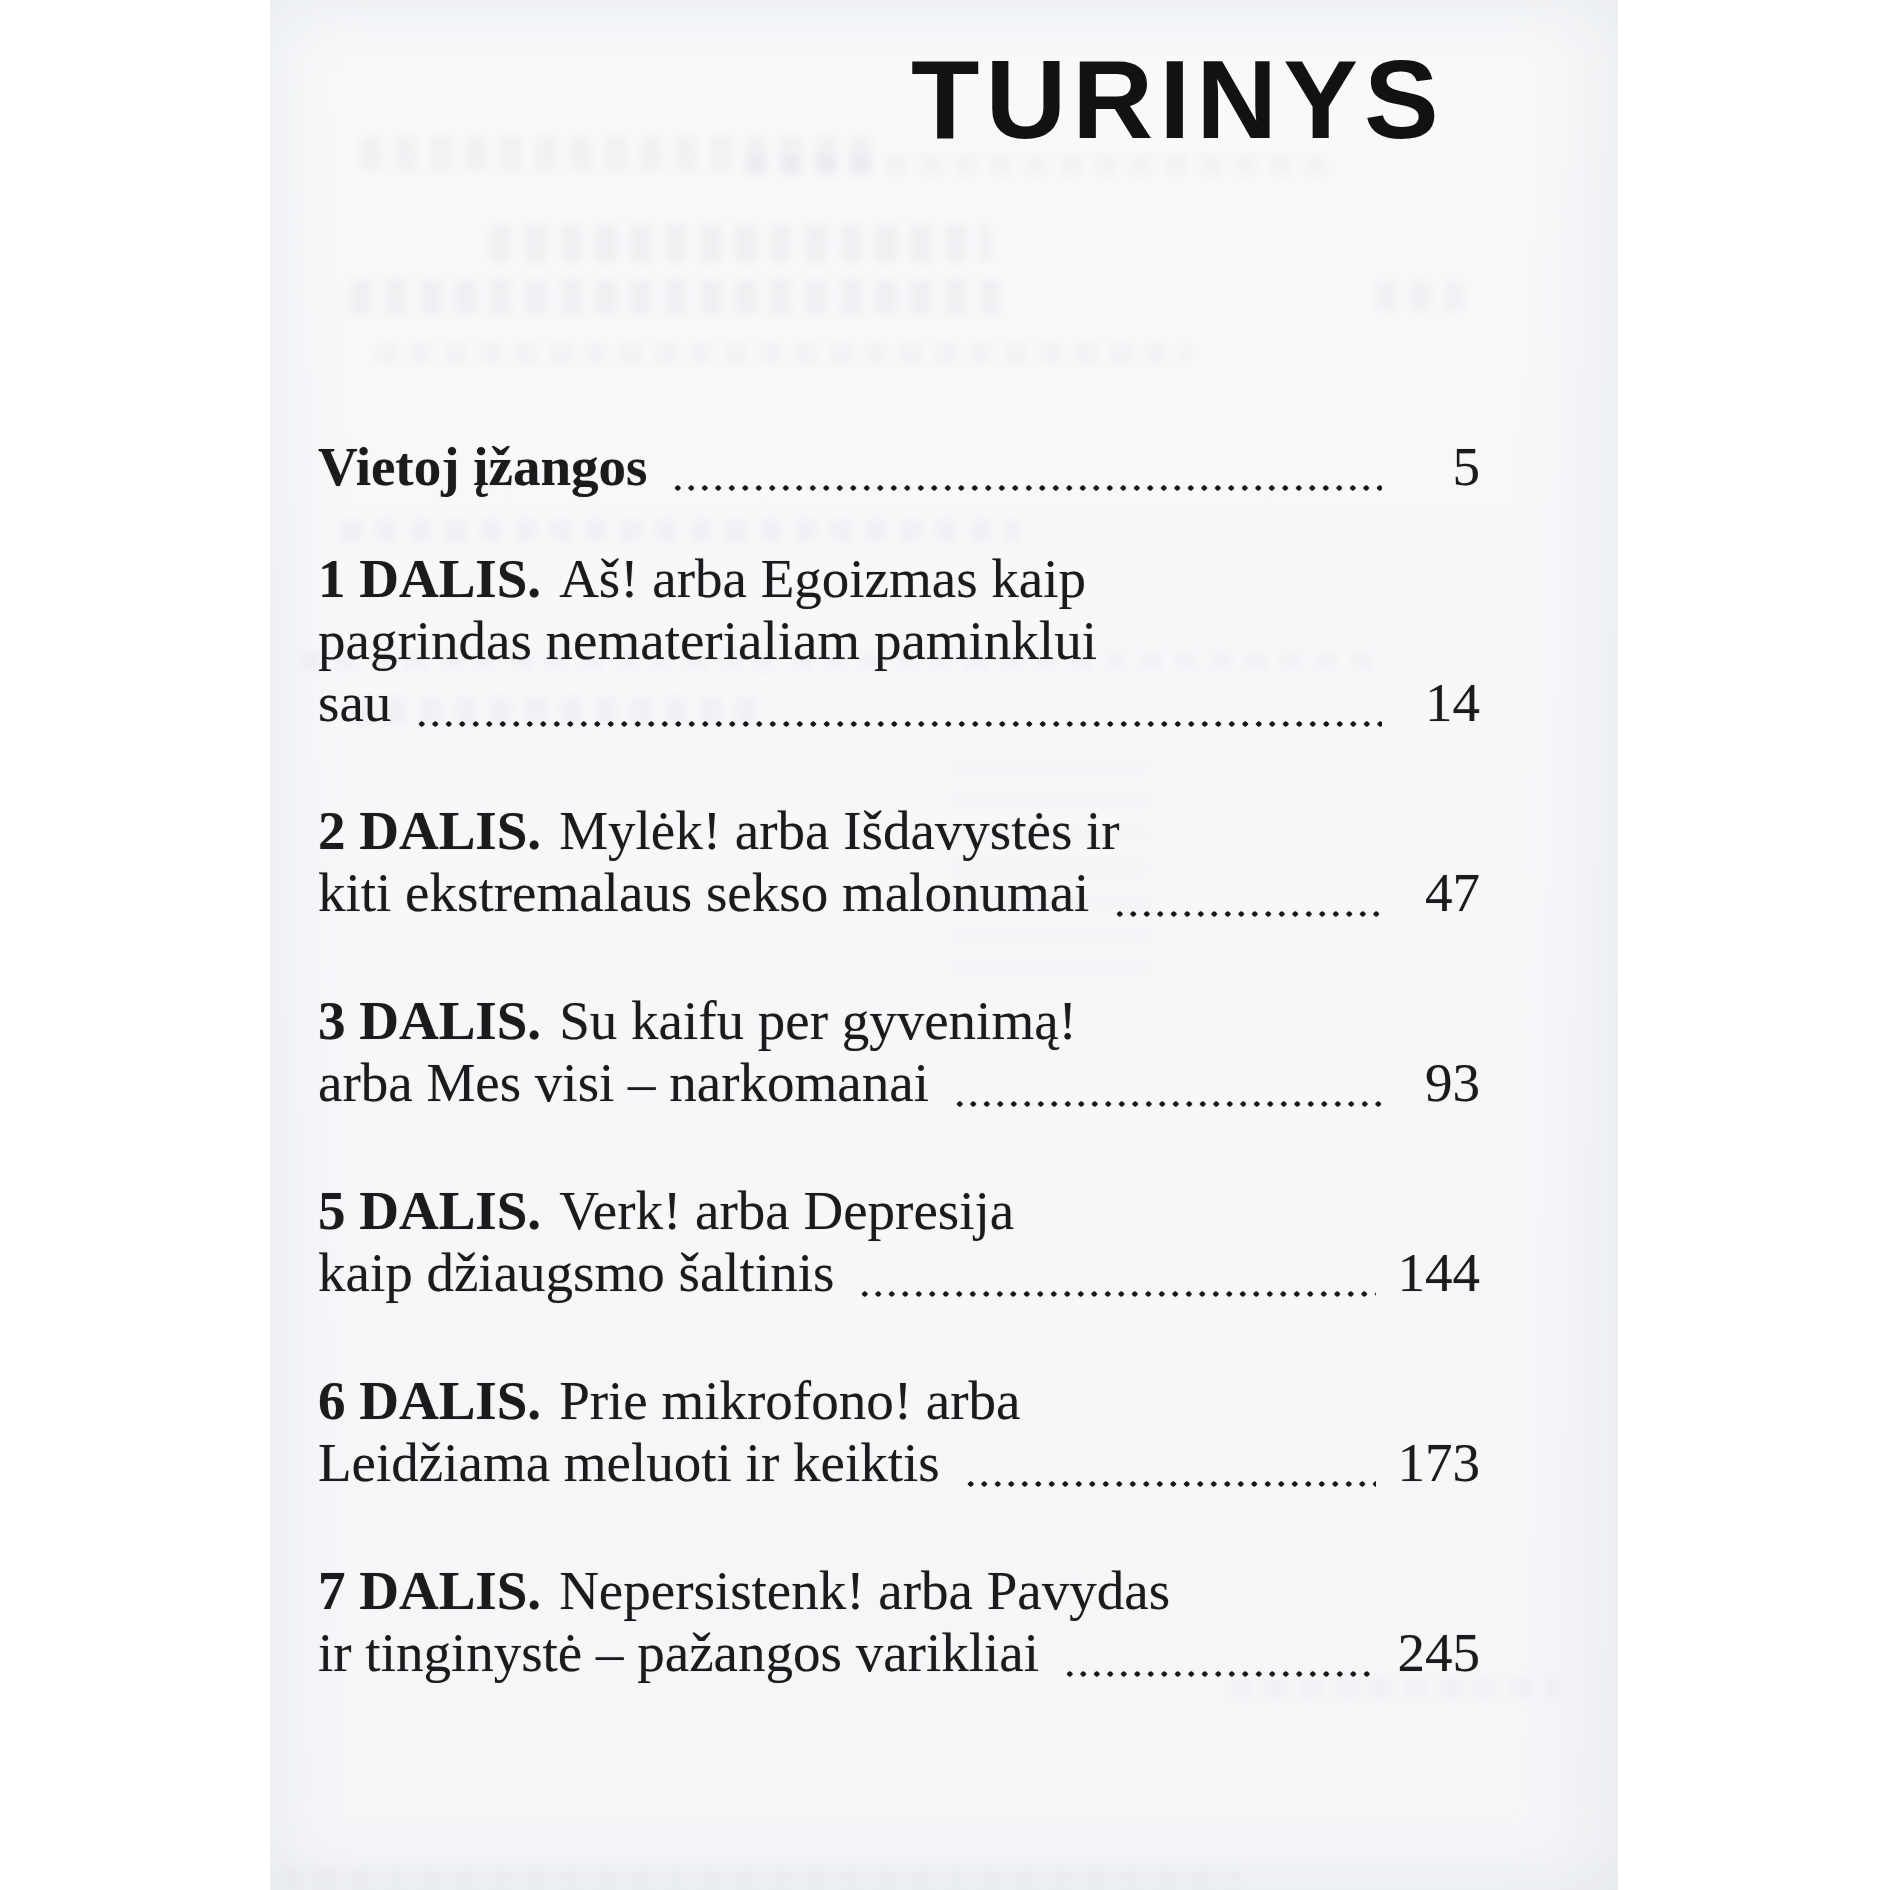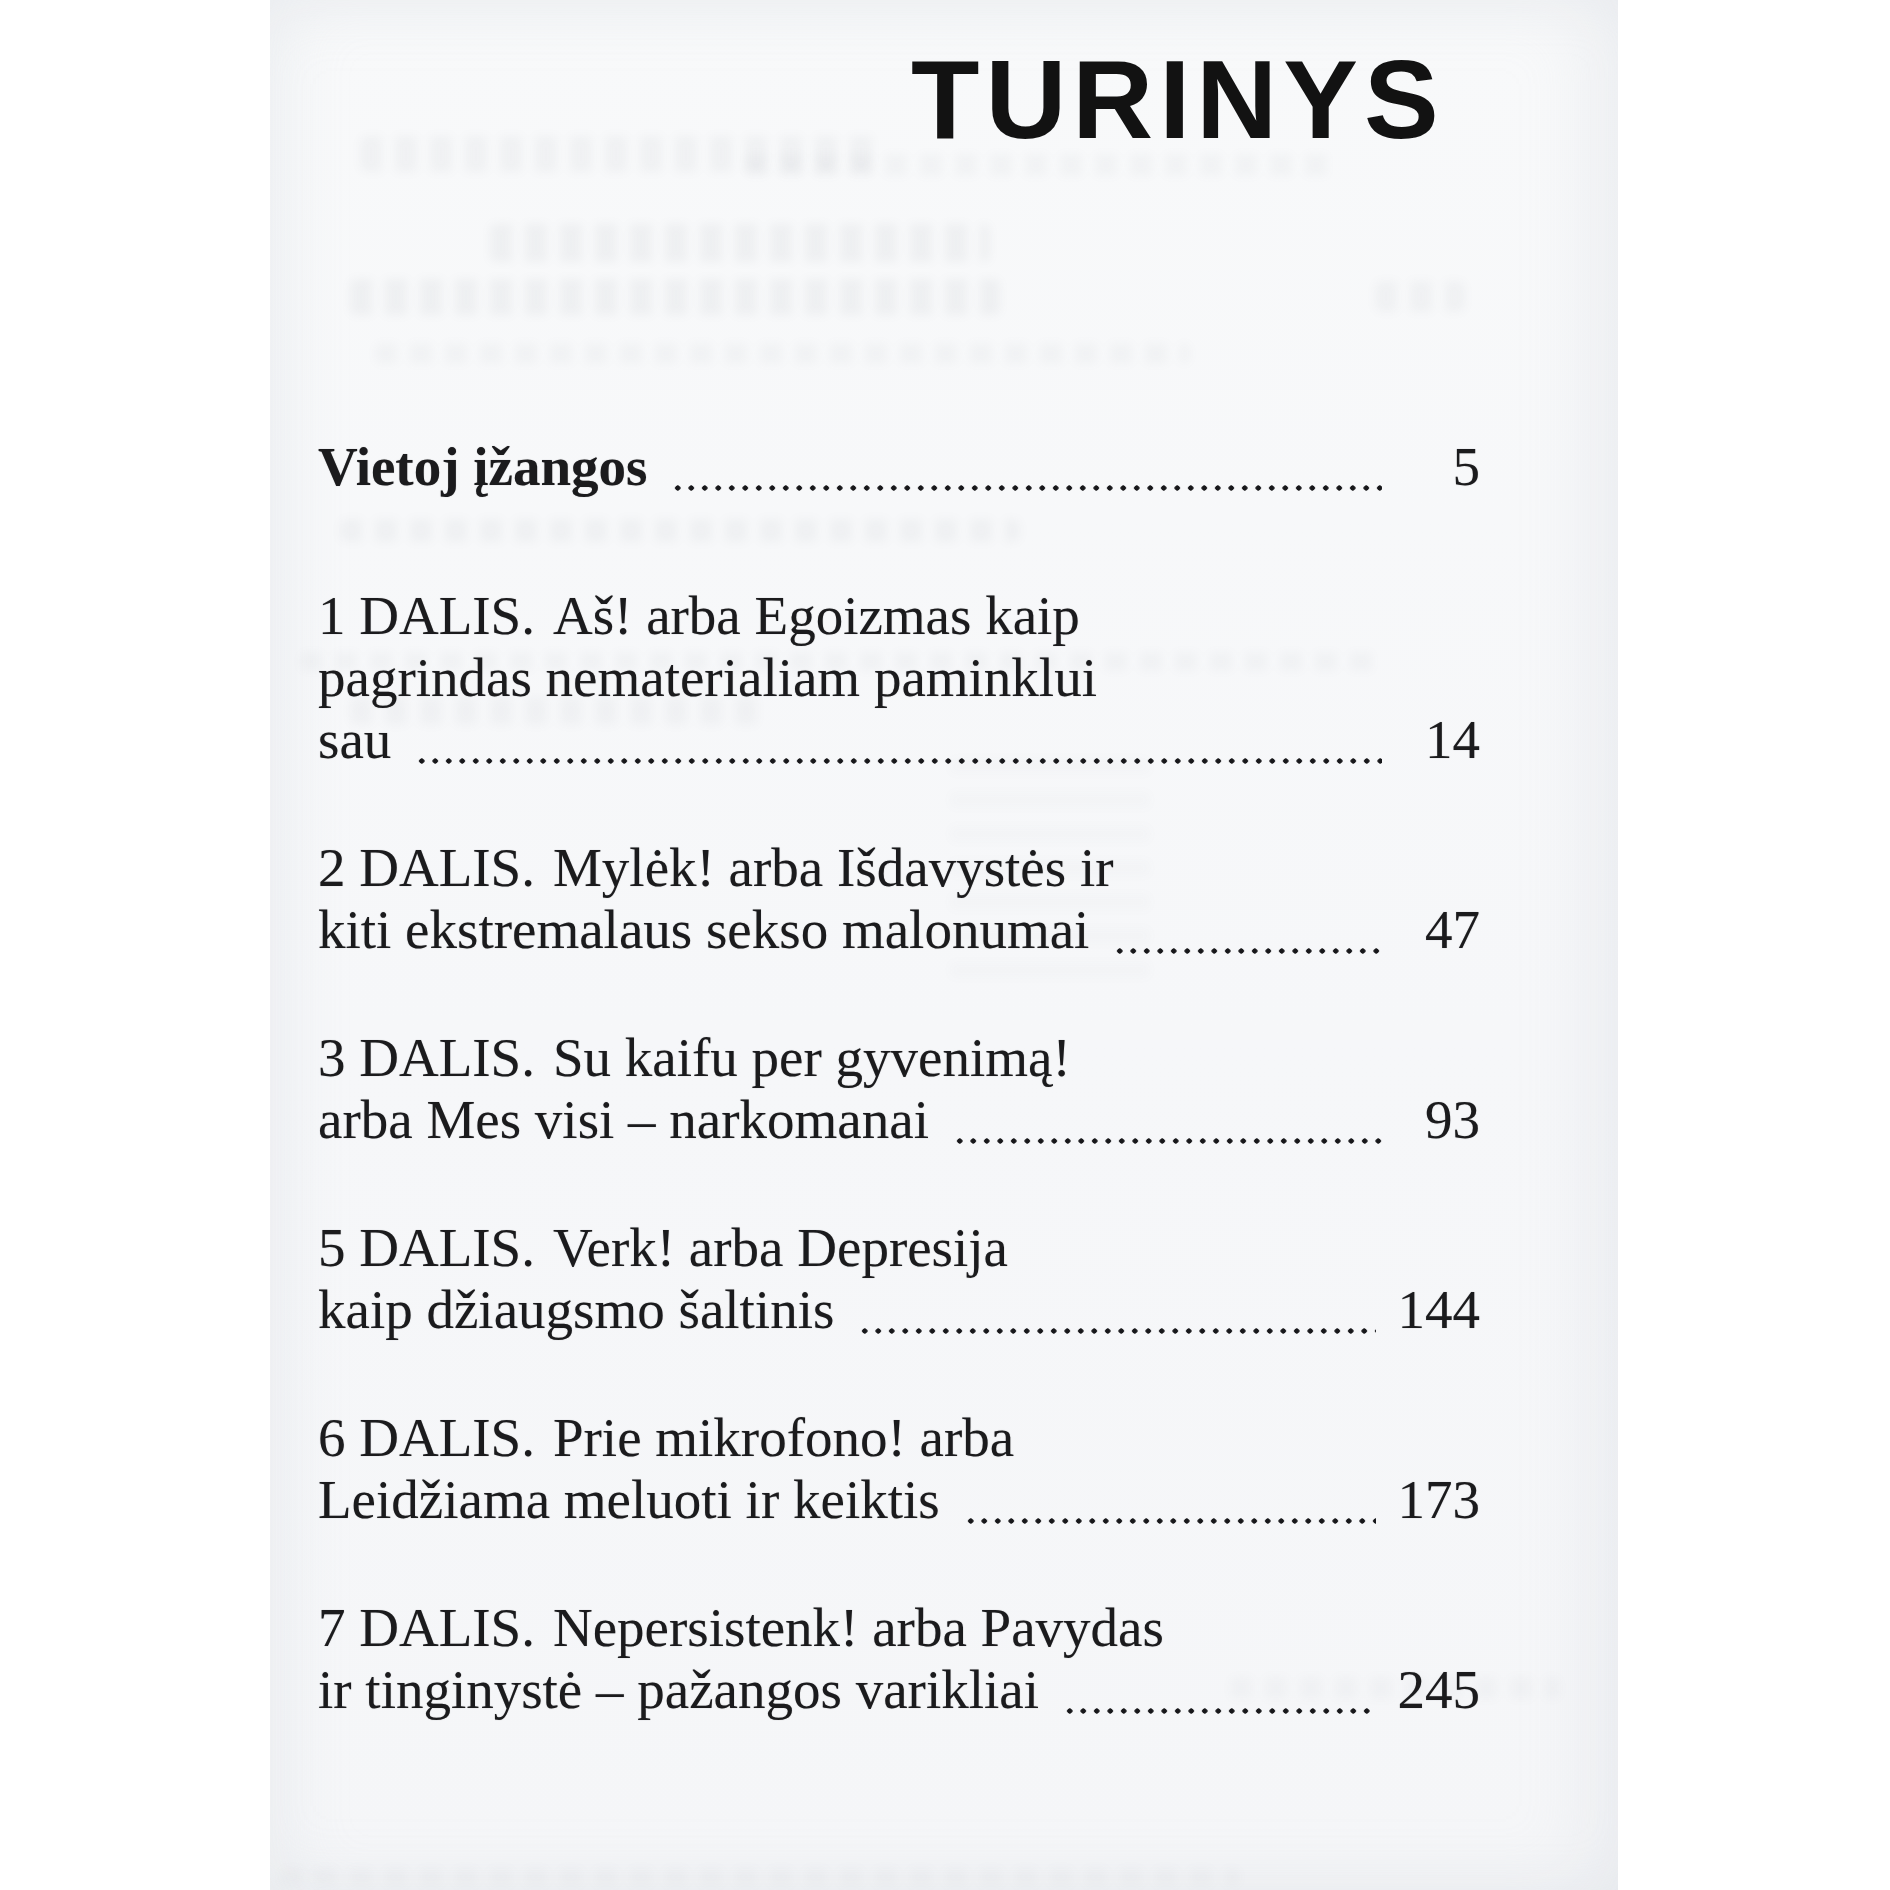--- a/index.html
+++ b/index.html
@@ -27,22 +27,22 @@
     color:#121212;
     white-space:nowrap;
   }
   .toc{
     position:absolute;left:48px;top:436px;width:1162px;
     font-size:55px;line-height:62px;
     text-shadow:0 0 1px rgba(25,25,28,.35);
   }
   .row{display:flex;}
   .b{font-weight:700;}
-  .entry-label{font-weight:400;padding-right:18px;}
-  .intro{margin-bottom:87px;}
+  .entry-label{font-weight:700;padding-right:18px;}
+  .intro{margin-bottom:50px;}
   .entry{margin-bottom:66px;}
   .leader{
     flex:1;
     align-self:flex-end;
     height:8px;
     margin:0 22px 6px 24px;
     background-image:radial-gradient(circle, #17171a 0 2.4px, rgba(0,0,0,0) 2.9px);
     background-size:13.5px 8px;
     background-repeat:repeat-x;
     background-position:left center;

